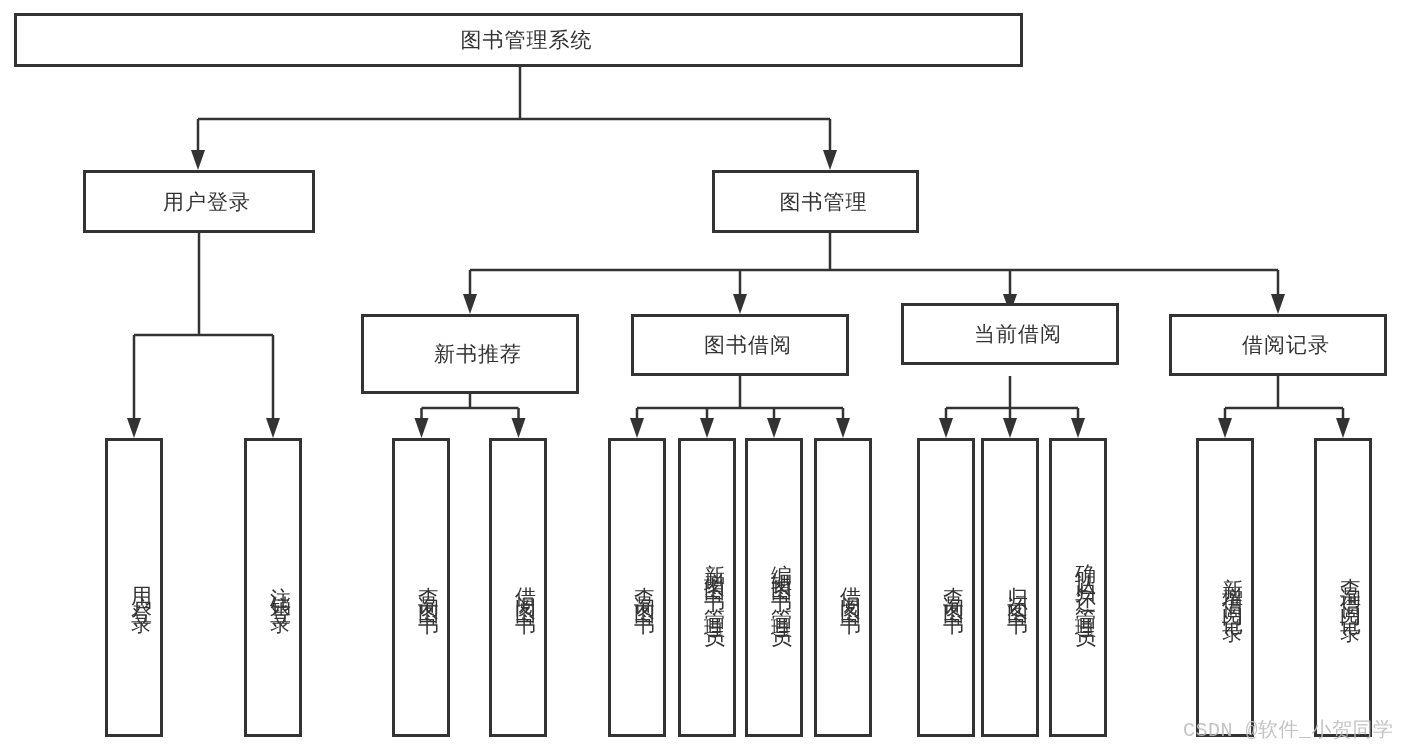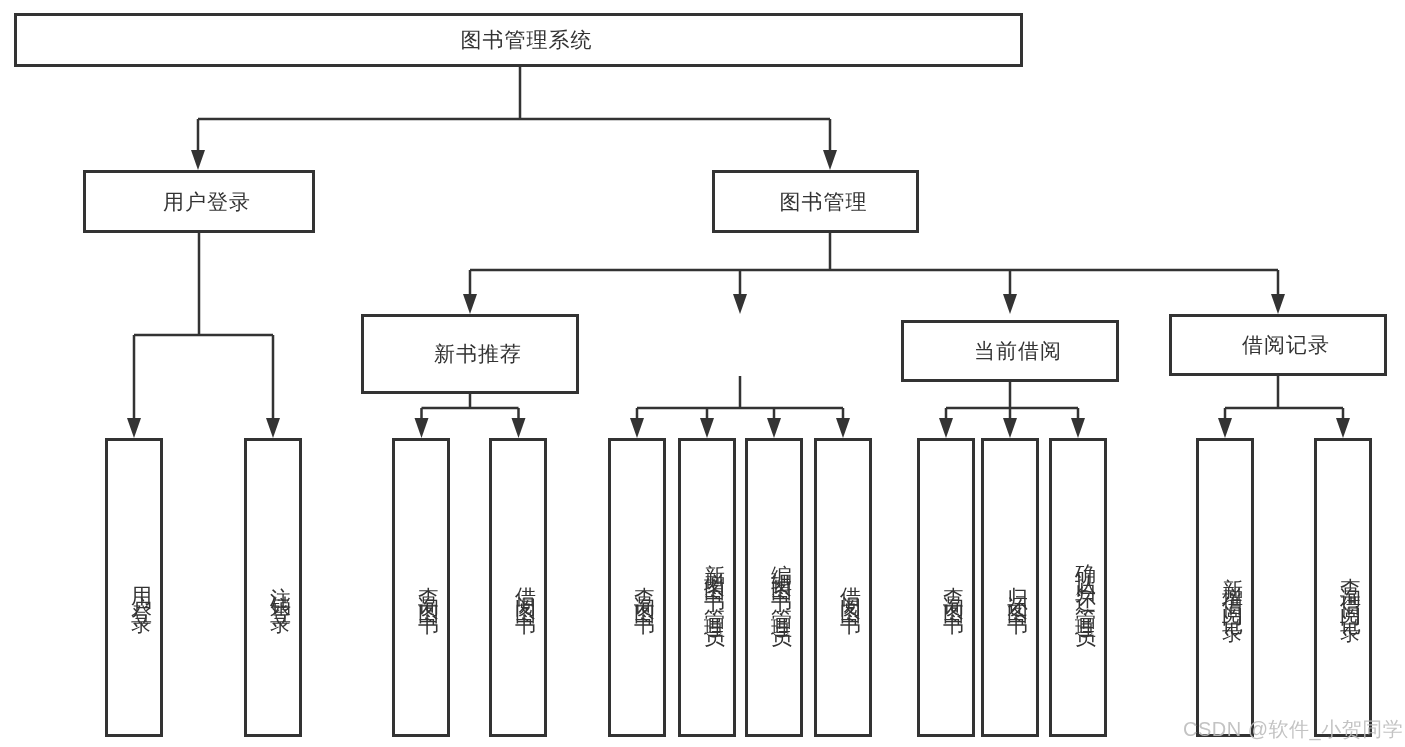--- a/index.html
+++ b/index.html
@@ -38,20 +38,21 @@
   }
   .watermark{
     position:absolute;
     left:1183px;top:716px;
     font-size:20px;
     color:#bdbdbd;
     opacity:0.9;
     letter-spacing:0.5px;
     z-index:5;
     white-space:nowrap;
+    font-family:Liberation Mono, monospace;
   }
 </style>
 </head>
 <body>
 
 <div class="canvas">
 
   <svg class="connectors" viewBox="0 0 1405 747" xmlns="http://www.w3.org/2000/svg">
 
     <path d="M520 64 V119 M198 119 H830 M198 119 V153 M830 119 V153"></path>
@@ -95,21 +96,24 @@
   <div class="node h" style="left:83px;top:170px;width:232px;height:63px">
     <span class="lbl">用户登录</span>
   </div>
   <div class="node h" style="left:712px;top:170px;width:207px;height:63px">
     <span class="lbl">图书管理</span>
   </div>
 
   <div class="node h" style="left:361px;top:314px;width:218px;height:80px">
     <span class="lbl">新书推荐</span>
   </div>
-  <div class="node h" style="left:901px;top:320px;width:218px;height:62px">
+  <div class="node h" style="left:631px;top:314px;width:218px;height:62px">
+    <span class="lbl">图书借阅</span>
+  </div>
+  <div class="node h" style="left:901px;top:303px;width:218px;height:62px">
     <span class="lbl">当前借阅</span>
   </div>
   <div class="node h" style="left:1169px;top:314px;width:218px;height:62px">
     <span class="lbl">借阅记录</span>
   </div>
 
   <div class="node v" style="left:105px;top:438px;width:58px;height:299px">
     <span class="lbl">用户登录</span>
   </div>
   <div class="node v" style="left:244px;top:438px;width:58px;height:299px">

